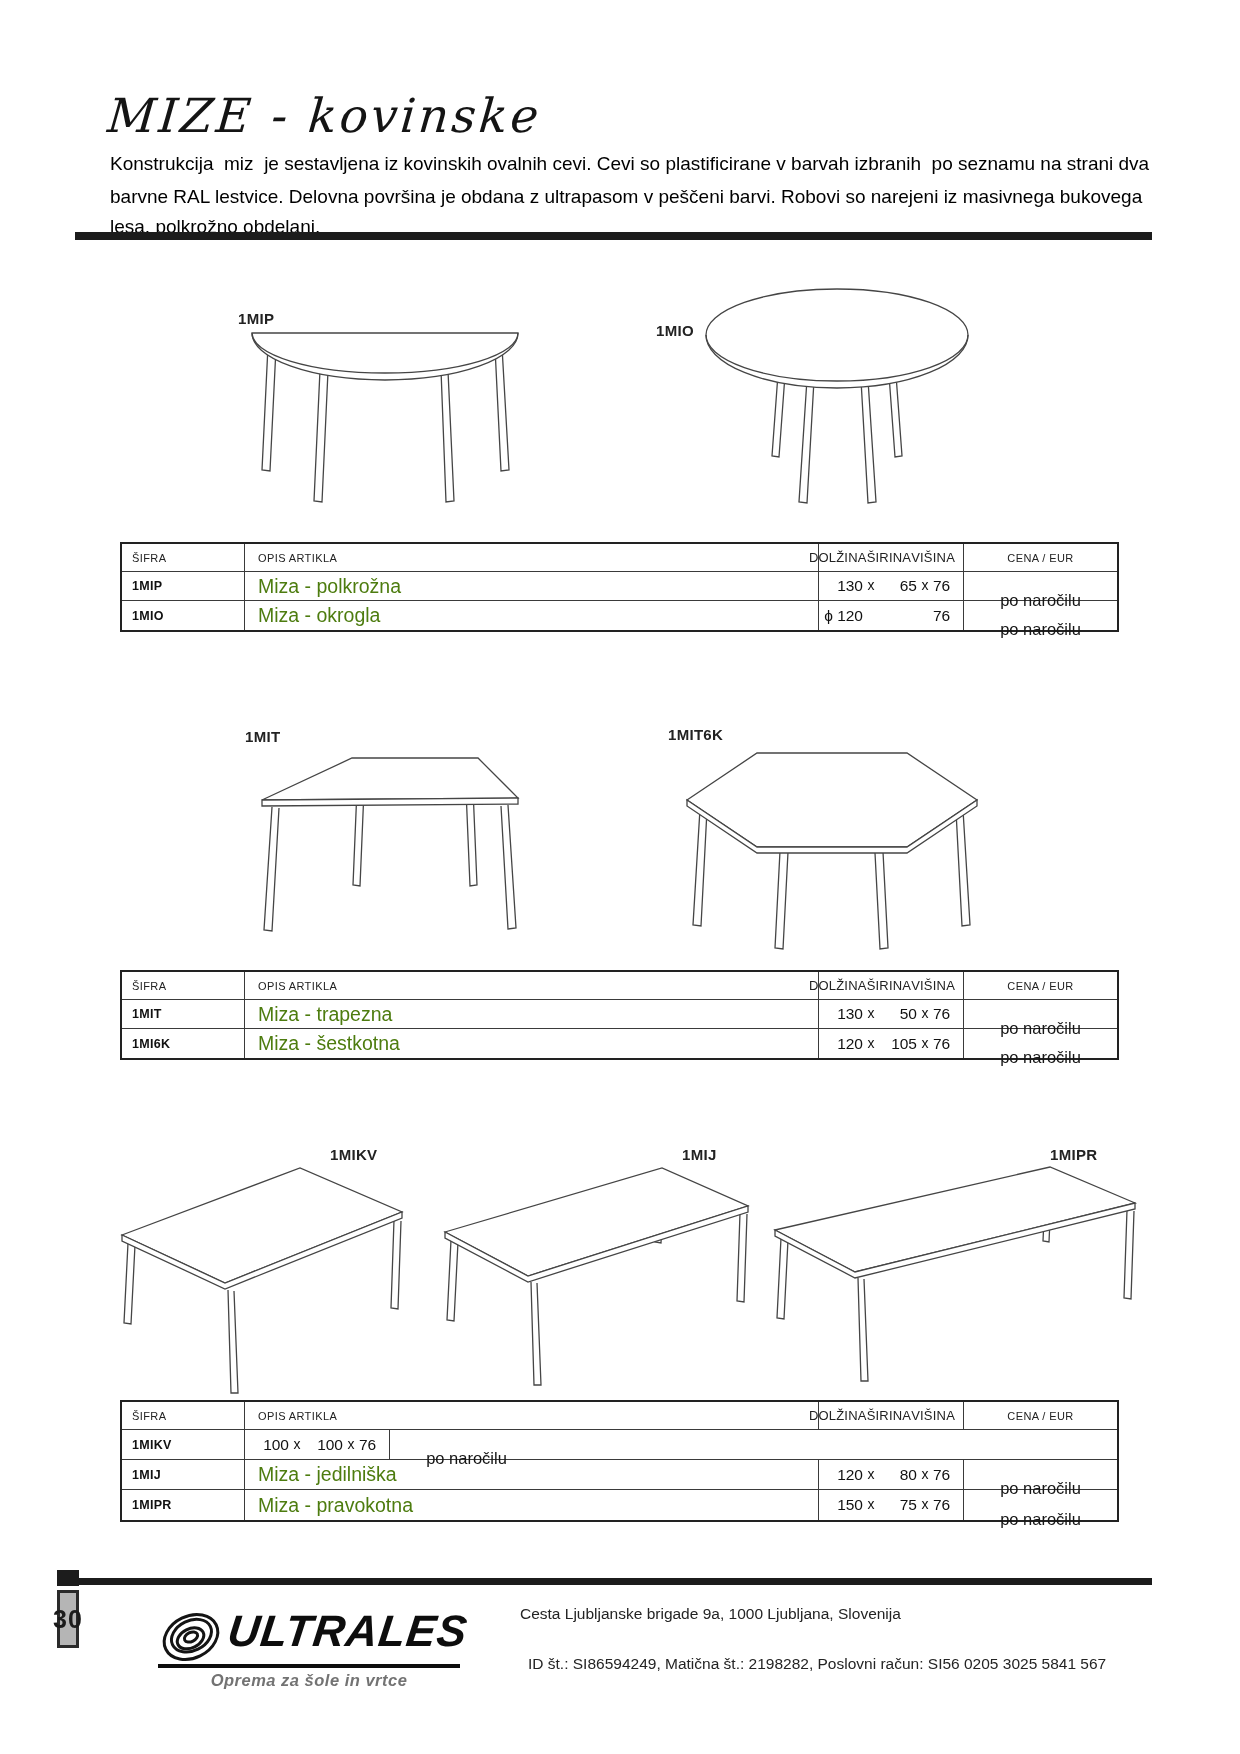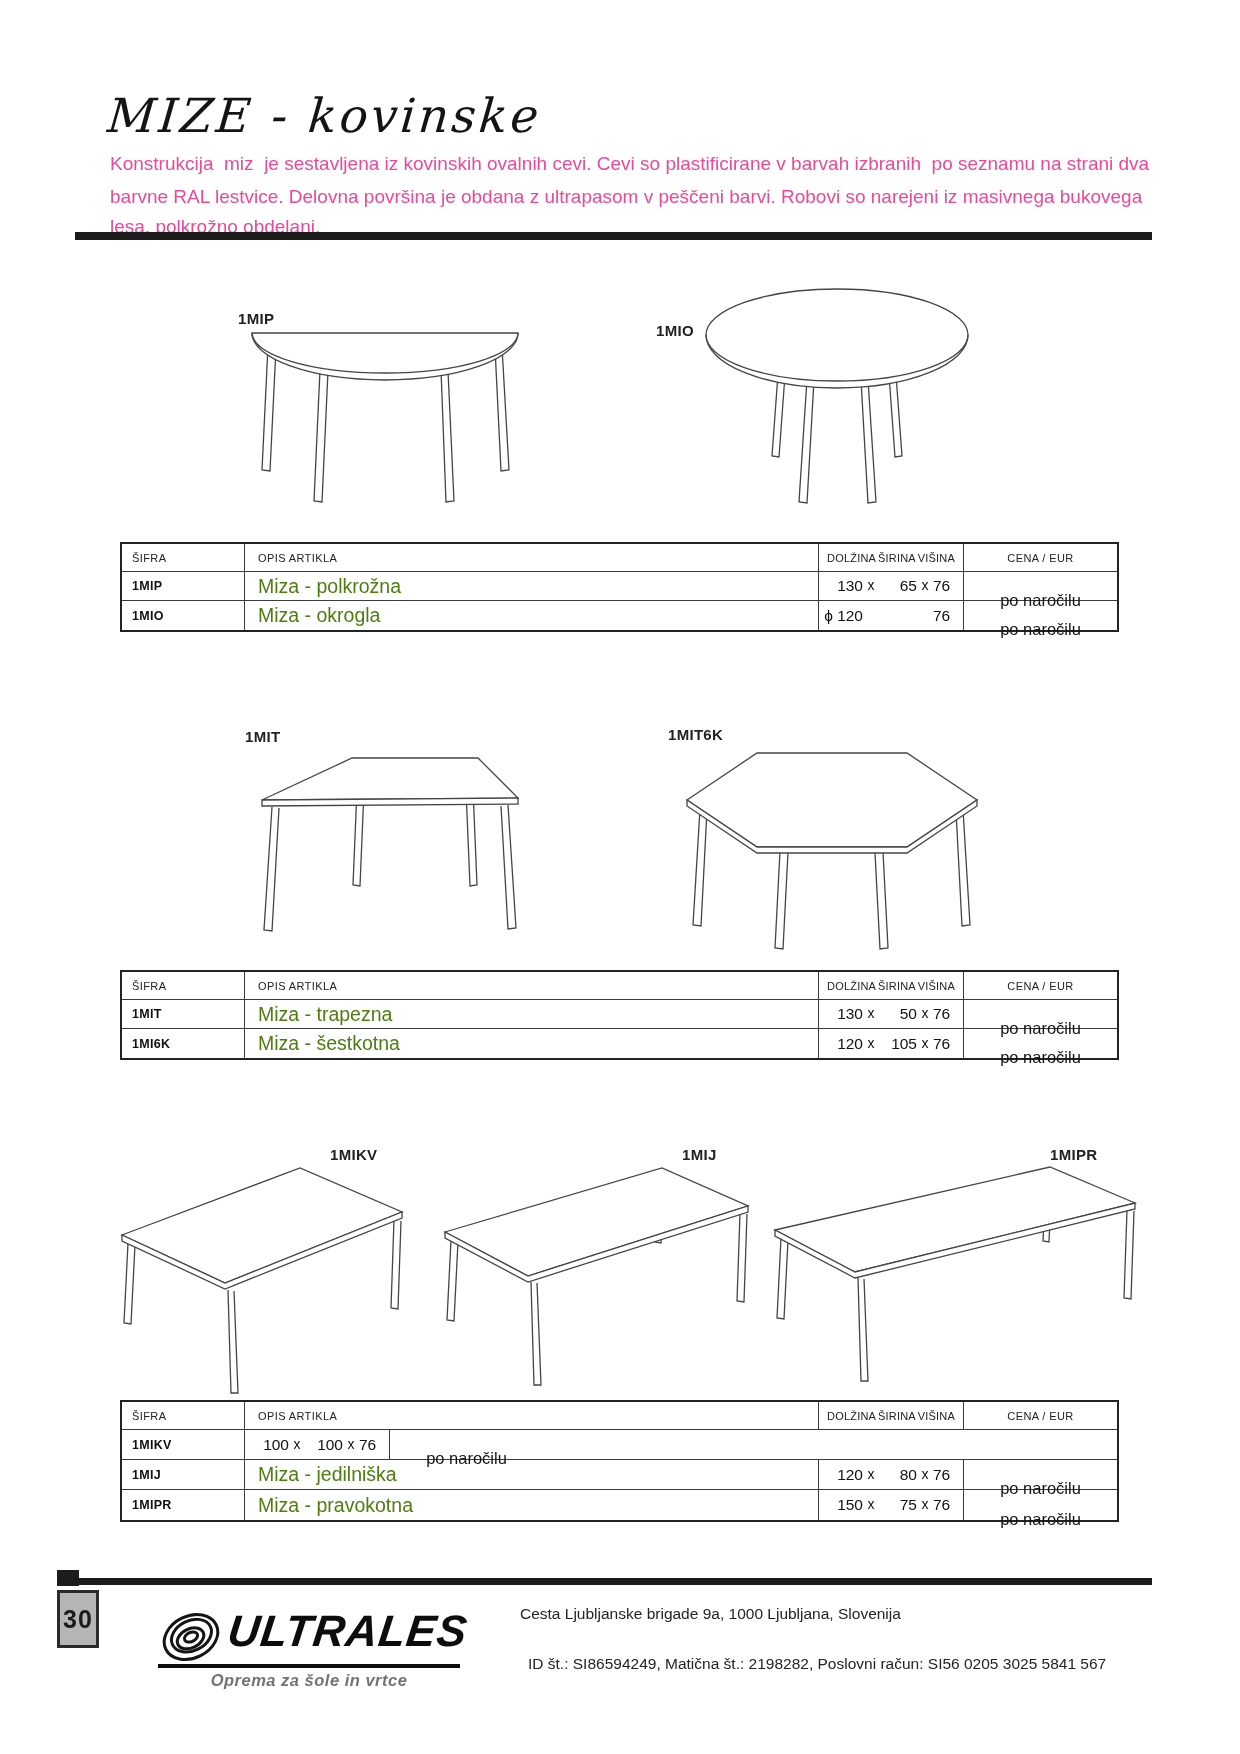--- a/index.html
+++ b/index.html
@@ -3,21 +3,21 @@
 <meta charset="utf-8">
 <style>
   html,body{margin:0;padding:0;background:#e8e8e8;}
   #page{position:relative;width:1240px;height:1754px;background:#fff;margin:0 auto;
         font-family:"Liberation Sans",sans-serif;color:#1a1a1a;overflow:hidden;}
   .abs{position:absolute;}
 
   
   .page-title{left:108px;top:88px;font-family:"DejaVu Serif",serif;font-style:italic;
       font-size:47px;letter-spacing:3px;color:#141414;transform:skewX(-5deg);}
-  .intro{left:110px;font-size:19px;line-height:28px;color:#ec4899;white-space:pre;}
+  .intro{left:110px;font-size:19px;line-height:28px;color:#000000;white-space:pre;}
   .rule{left:75px;top:232px;width:1077px;height:8px;background:#1c1c1c;}
 
   
   .ill-label{font-size:15px;font-weight:bold;color:#222;letter-spacing:.3px;}
 
   
   svg.draw{position:absolute;}
   svg.draw path, svg.draw ellipse{stroke:#454545;stroke-width:1.3;fill:none;}
   svg.draw .face{fill:#ffffff;}
 
@@ -28,35 +28,35 @@
   .thead{height:28px;}
   .tdata{height:29px;}
   .t3 .tdata{height:30px;}
   .c{box-sizing:border-box;border-right:1px solid #3a3a3a;display:flex;align-items:center;}
   .c:last-child{border-right:none;}
   .c-sifra{width:123px;padding-left:10px;}
   .c-opis{width:574px;padding-left:13px;}
   .c-dims{width:145px;justify-content:center;}
   .c-cena{width:153px;justify-content:center;}
   .thead .c{font-size:11px;color:#222;letter-spacing:.4px;}
-  .thead .c-dims{font-size:11px;justify-content:space-between;padding:0 8px;}
+  .thead .c-dims{font-size:13px;justify-content:flex-end;padding:0 8px;}
   .thead .c-dims span{letter-spacing:.2px;}
   .v-sifra{font-size:12.5px;font-weight:bold;color:#111;letter-spacing:.3px;}
   .v-opis{font-size:19.5px;color:#4d7c0f;}
   .v-cena{font-size:16.5px;color:#161616;margin-top:28px;}
   .dimgrid{display:flex;font-size:15.5px;color:#111;white-space:pre;}
   .dimgrid .d1{width:44px;text-align:right;}
   .dimgrid .dx{width:16px;text-align:center;font-size:14px;}
   .dimgrid .d2{width:38px;text-align:right;}
   .dimgrid .d3{width:27px;text-align:left;padding-right:3px;}
 
   
   .f-rule{left:75px;top:1578px;width:1077px;height:7px;background:#1c1c1c;}
   .f-notch{left:57px;top:1570px;width:22px;height:16px;background:#1c1c1c;}
-  .pagebox{left:57px;top:1590px;width:42px;height:58px;background:#b5b5b5;
+  .pagebox{left:57px;top:1590px;width:22px;height:58px;background:#b5b5b5;
       border:3px solid #2a2a2a;box-sizing:border-box;display:flex;align-items:center;justify-content:center;}
   .pagebox span{font-size:25px;font-weight:800;color:#1b1b1b;letter-spacing:1px;}
   .brand{left:228px;top:1606px;font-size:44px;font-weight:bold;font-style:italic;
       color:#0d0d0d;letter-spacing:1px;transform:skewX(-7deg);}
   .brand-line{left:158px;top:1664px;width:302px;height:4px;background:#0d0d0d;}
   .tagline{left:158px;top:1671px;width:302px;text-align:center;font-size:16.5px;
       font-weight:bold;font-style:italic;color:#737373;letter-spacing:.5px;}
   .contact{left:520px;font-size:15.5px;color:#242424;white-space:pre;line-height:24px;}
 </style>
 </head>

